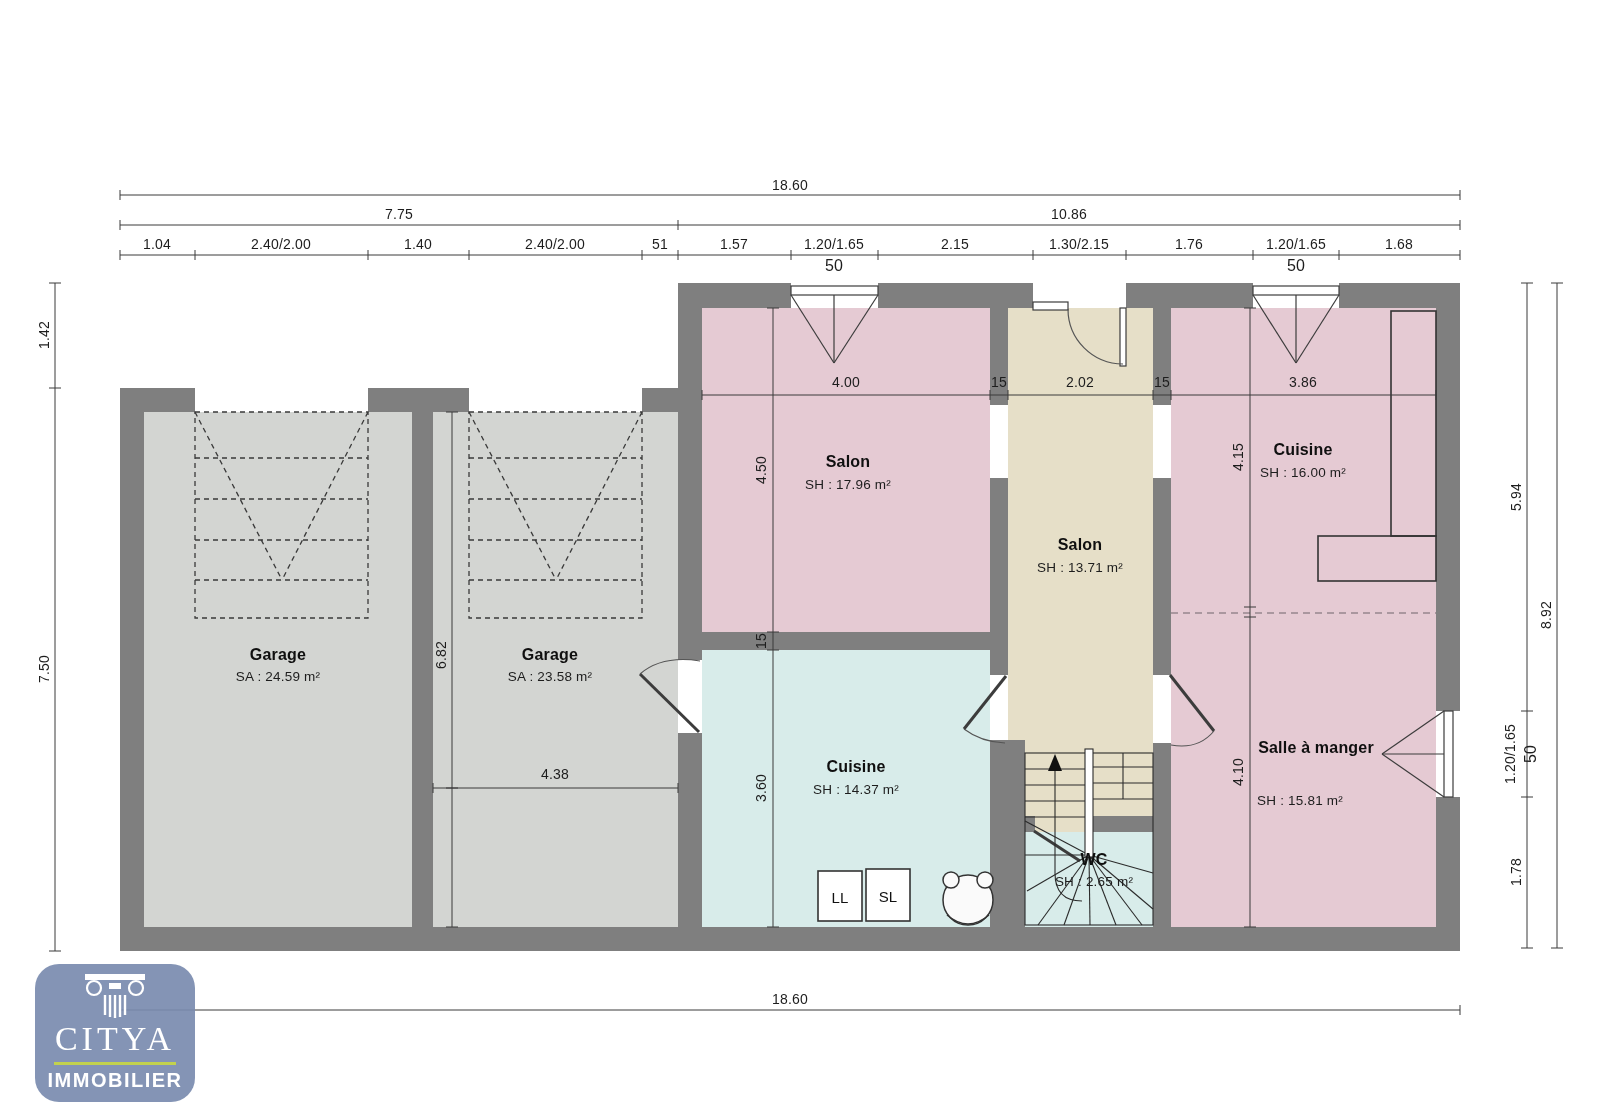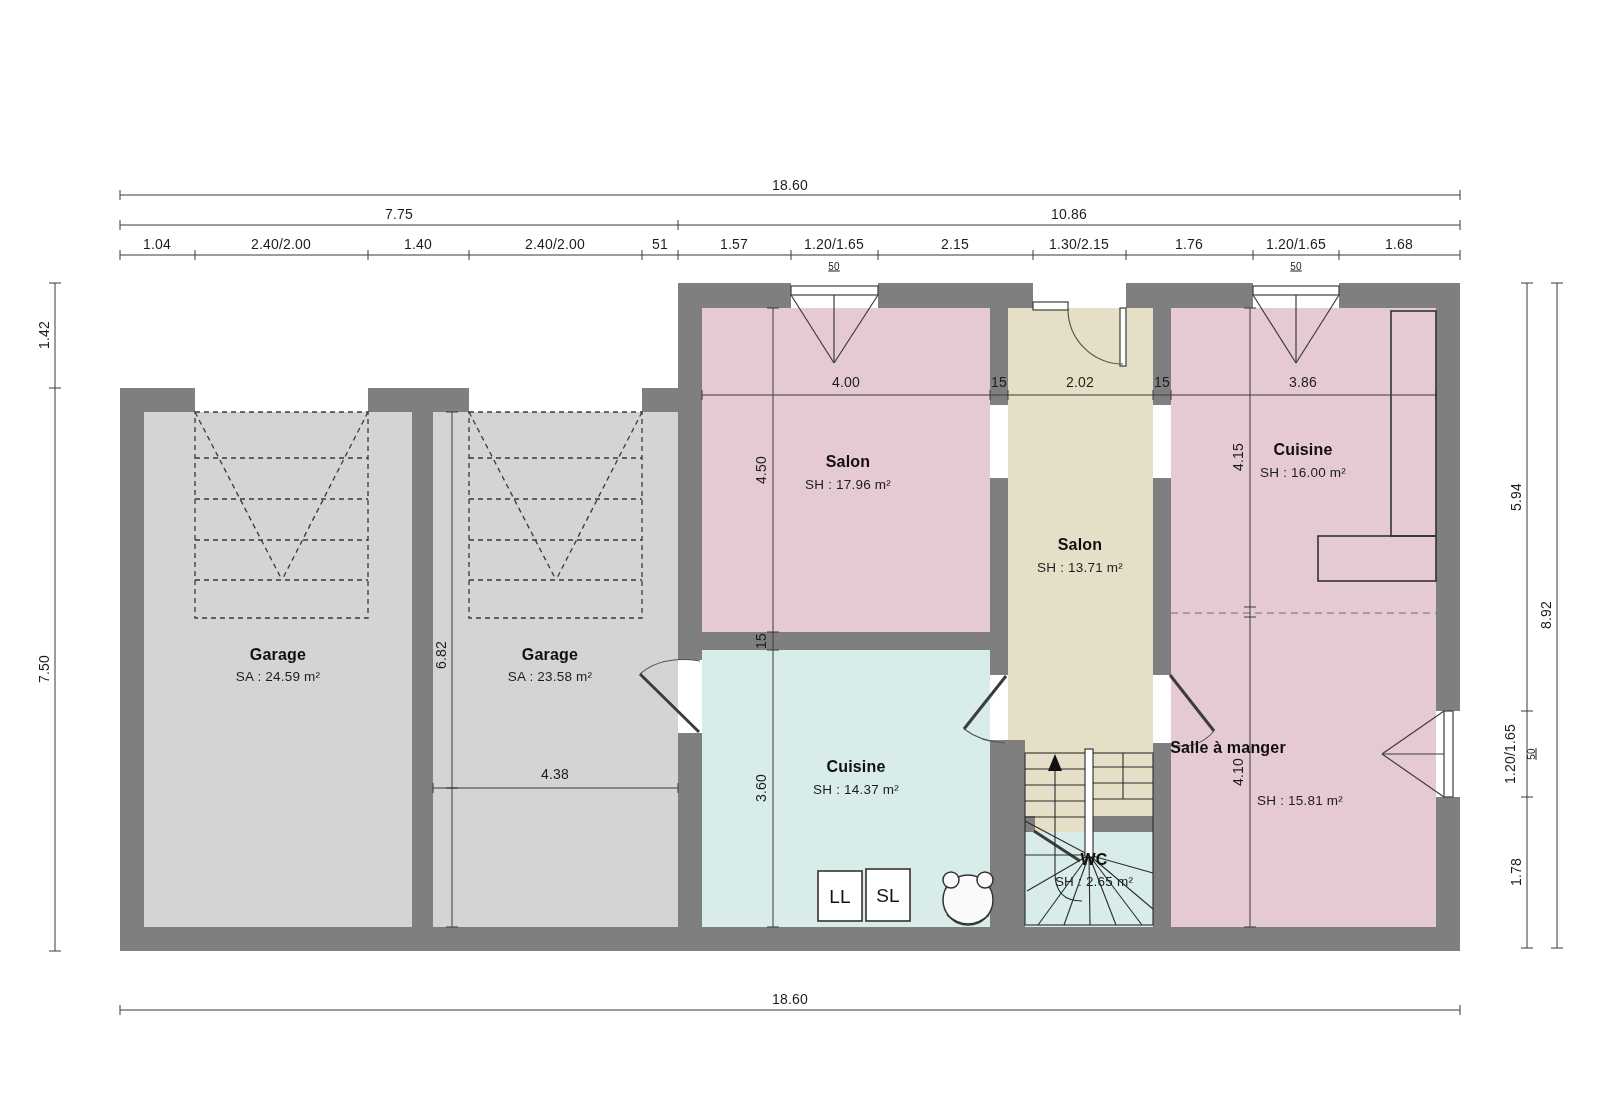--- a/index.html
+++ b/index.html
@@ -2,24 +2,24 @@
 <html><head>
 <meta charset="utf-8">
 <style>
   html,body{margin:0;padding:0;background:#ffffff;}
   #plan{position:relative;width:1600px;height:1107px;background:#fff;
         font-family:"Liberation Sans",sans-serif;overflow:hidden;margin-top:43px;}
   #plan svg.base{position:absolute;left:0;top:0;}
   .lbl{position:absolute;transform:translate(-50%,-50%);font-size:14px;color:#1d1d1d;
        white-space:nowrap;letter-spacing:.2px;}
   .rot{transform:translate(-50%,-50%) rotate(-90deg);}
-  .s50{font-size:10px;text-decoration:underline;}
+  .s50{font-size:16px;}
   .room-name{font-size:16px;font-weight:bold;color:#0f0f0f;}
   .room-area{font-size:13.5px;color:#1d1d1d;font-weight:normal;}
-  .appl{font-size:19px;color:#111;}
+  .appl{font-size:15px;color:#111;}
   .logo{position:absolute;left:35px;top:921px;width:160px;height:138px;
         background:rgba(122,139,175,0.92);border-radius:24px;box-sizing:border-box;
         display:flex;flex-direction:column;align-items:center;padding-top:9px;}
   .logo-citya{font-family:"Liberation Serif",serif;color:#fff;font-size:34px;
         letter-spacing:4px;line-height:1;margin-top:3px;}
   .logo-rule{width:122px;height:3px;background:#c2d24e;margin:6px 0 5px;}
   .logo-immo{color:#fff;font-size:20px;font-weight:bold;letter-spacing:1.5px;line-height:1;}
 </style>
 </head>
 <body>
@@ -273,21 +273,37 @@
   <div class="lbl room-name" style="left:550px;top:612px">Garage</div>
   <div class="lbl room-area" style="left:550px;top:633px">SA : 23.58 m²</div>
   <div class="lbl room-name" style="left:848px;top:419px">Salon</div>
   <div class="lbl room-area" style="left:848px;top:441px">SH : 17.96 m²</div>
   <div class="lbl room-name" style="left:1080px;top:502px">Salon</div>
   <div class="lbl room-area" style="left:1080px;top:524px">SH : 13.71 m²</div>
   <div class="lbl room-name" style="left:1303px;top:407px">Cuisine</div>
   <div class="lbl room-area" style="left:1303px;top:429px">SH : 16.00 m²</div>
   <div class="lbl room-name" style="left:856px;top:724px">Cuisine</div>
   <div class="lbl room-area" style="left:856px;top:746px">SH : 14.37 m²</div>
-  <div class="lbl room-name" style="left:1228px;top:705px">Salle à manger</div>
+  <div class="lbl room-name" style="left:1316px;top:705px">Salle à manger</div>
   <div class="lbl room-area" style="left:1300px;top:757px">SH : 15.81 m²</div>
   <div class="lbl room-name" style="left:1094px;top:817px">WC</div>
   <div class="lbl room-area" style="left:1094px;top:838px">SH : 2.65 m²</div>
   <div class="lbl appl" style="left:840px;top:854px">LL</div>
   <div class="lbl appl" style="left:888px;top:853px">SL</div>
 
+  <div class="logo">
+    <svg width="76" height="46" viewBox="0 0 76 46">
+      <rect x="8" y="1" width="60" height="6" fill="#ffffff"></rect>
+      <circle cx="17" cy="15" r="7" fill="none" stroke="#ffffff" stroke-width="2.2"></circle>
+      <circle cx="59" cy="15" r="7" fill="none" stroke="#ffffff" stroke-width="2.2"></circle>
+      <rect x="32" y="10" width="12" height="6" fill="#ffffff"></rect>
+      <line x1="28" y1="22" x2="28" y2="42" stroke="#ffffff" stroke-width="2.4"></line>
+      <line x1="33" y1="22" x2="33" y2="44" stroke="#ffffff" stroke-width="2.4"></line>
+      <line x1="38" y1="22" x2="38" y2="45" stroke="#ffffff" stroke-width="2.4"></line>
+      <line x1="43" y1="22" x2="43" y2="44" stroke="#ffffff" stroke-width="2.4"></line>
+      <line x1="48" y1="22" x2="48" y2="42" stroke="#ffffff" stroke-width="2.4"></line>
+    </svg>
+    <div class="logo-citya">CITYA</div>
+    <div class="logo-rule"></div>
+    <div class="logo-immo">IMMOBILIER</div>
+  </div>
 
 </div>
 
 </body></html>

